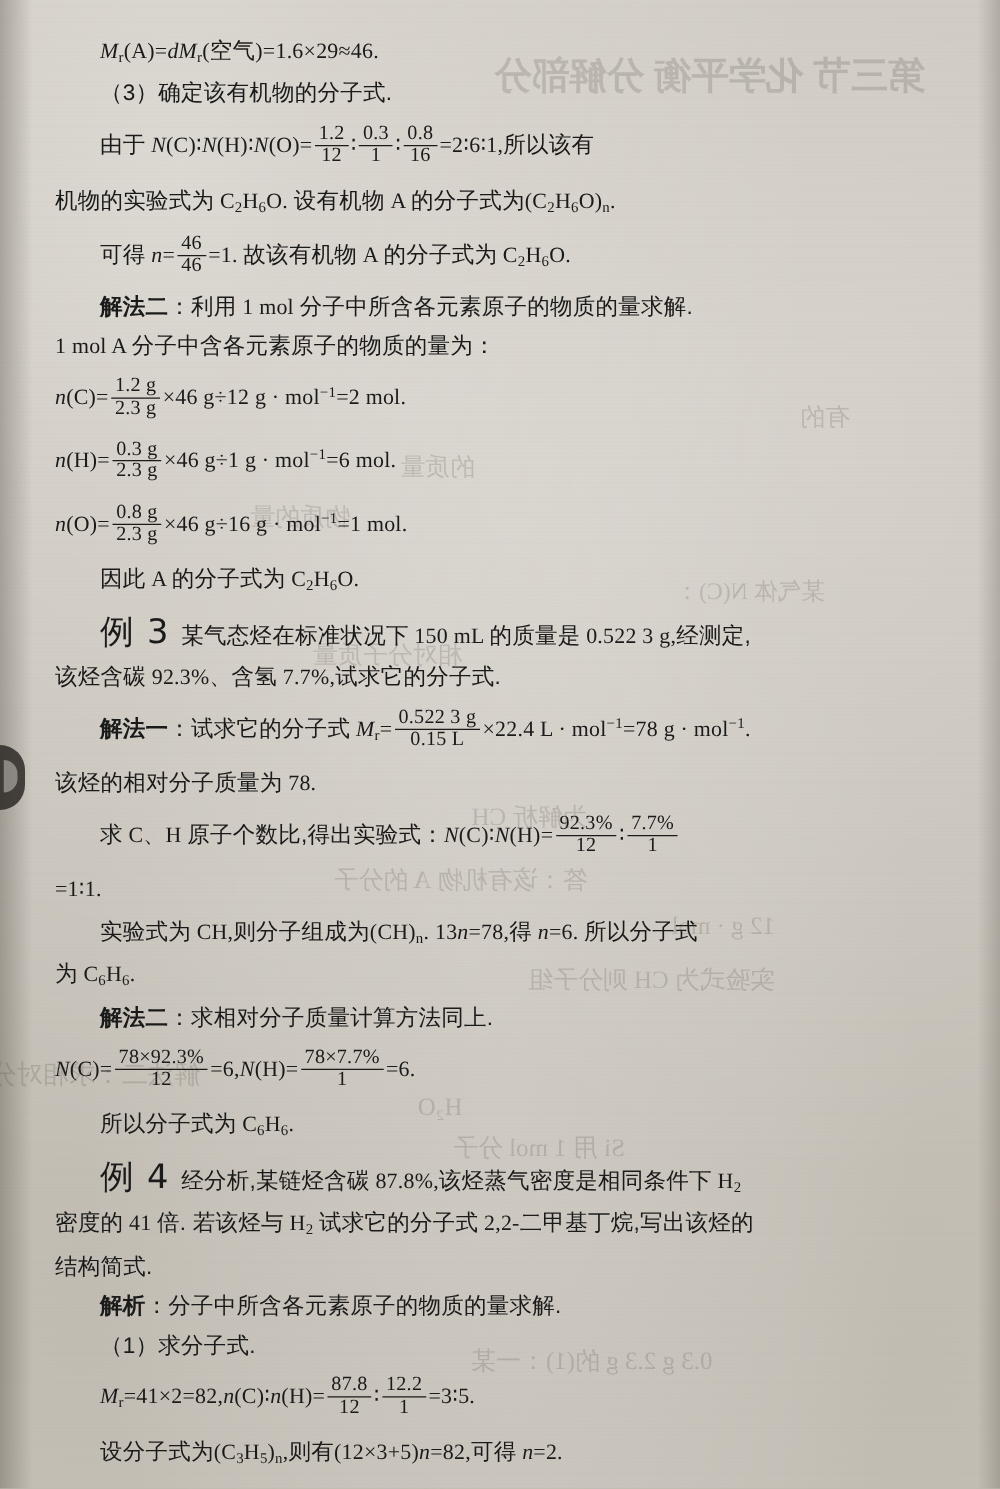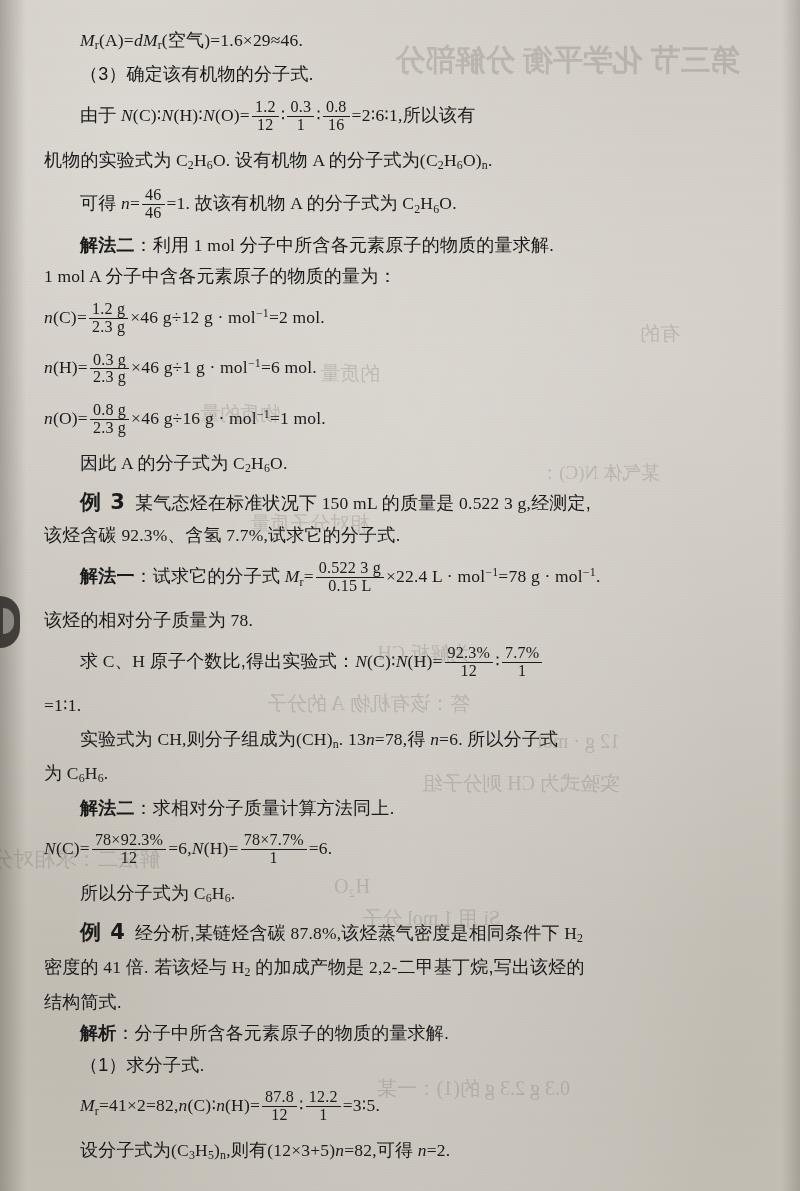--- a/index.html
+++ b/index.html
@@ -54,22 +54,22 @@
     position: relative;
     margin: 0 0 0 0;
     white-space: nowrap;
     letter-spacing: 0.2px;
   }
   .indent { padding-left: 36px; }
   .bold { font-weight: bold; text-align: right; }
   .hz { font-family: Liberation Sans, sans-serif; font-size: 18px; }
   .big-label {
     font-family: "DejaVu Sans", sans-serif;
-    font-weight: bold;
-    font-size: 21px;
+    font-weight: normal;
+    font-size: 27px;
     letter-spacing: 1px;
   }
   .it { font-style: italic; }
   .sub { font-size: 0.68em; vertical-align: -0.28em; }
   .sup { font-size: 0.68em; vertical-align: 0.5em; }
 
   
   .frac {
     display: inline-block;
     vertical-align: middle;
@@ -245,21 +245,21 @@
 
     <div class="ln indent row-frac">
       <span class="hz">所以分子式为</span> C<span class="sub">6</span>H<span class="sub">6</span>.
     </div>
 
     <div class="ln indent row-lg">
       <span class="big-label">例 4</span>&nbsp;&nbsp;<span class="hz">经分析,某链烃含碳</span> 87.8%,<span class="hz">该烃蒸气密度是相同条件下</span> H<span class="sub">2</span>
     </div>
 
     <div class="ln row">
-      <span class="hz">密度的</span> 41 <span class="hz">倍. 若该烃与</span> H<span class="sub">2</span> <span class="hz">的加成产物是</span> 2,2-<span class="hz">二甲基丁烷,写出该烃的</span>
+      <span class="hz">密度的</span> 41 <span class="hz">倍. 若该烃与</span> H<span class="sub">2</span> <span class="hz">试求它的分子式</span> 2,2-<span class="hz">二甲基丁烷,写出该烃的</span>
     </div>
 
     <div class="ln row">
       <span class="hz">结构简式.</span>
     </div>
 
     <div class="ln indent row">
       <span class="hz bold">解析</span><span class="hz">：分子中所含各元素原子的物质的量求解.</span>
     </div>
 

